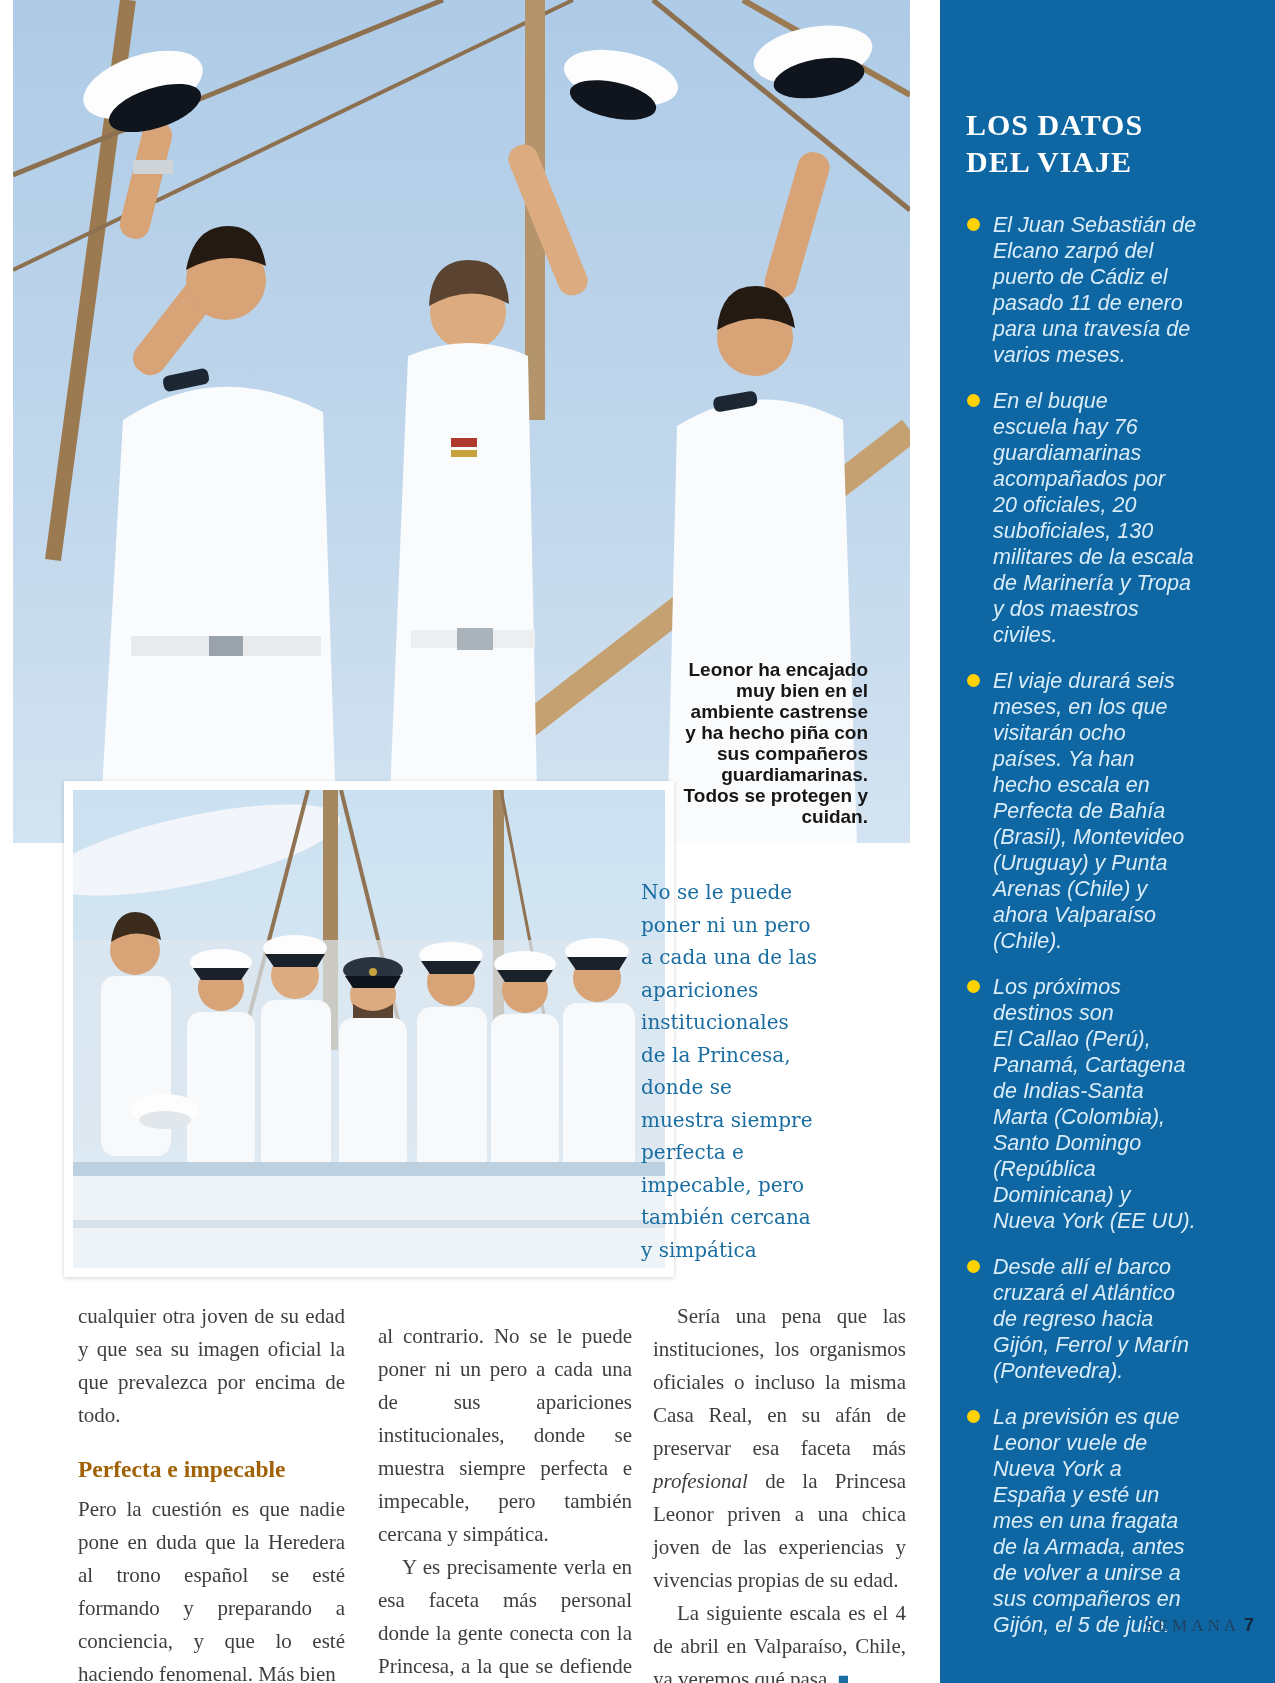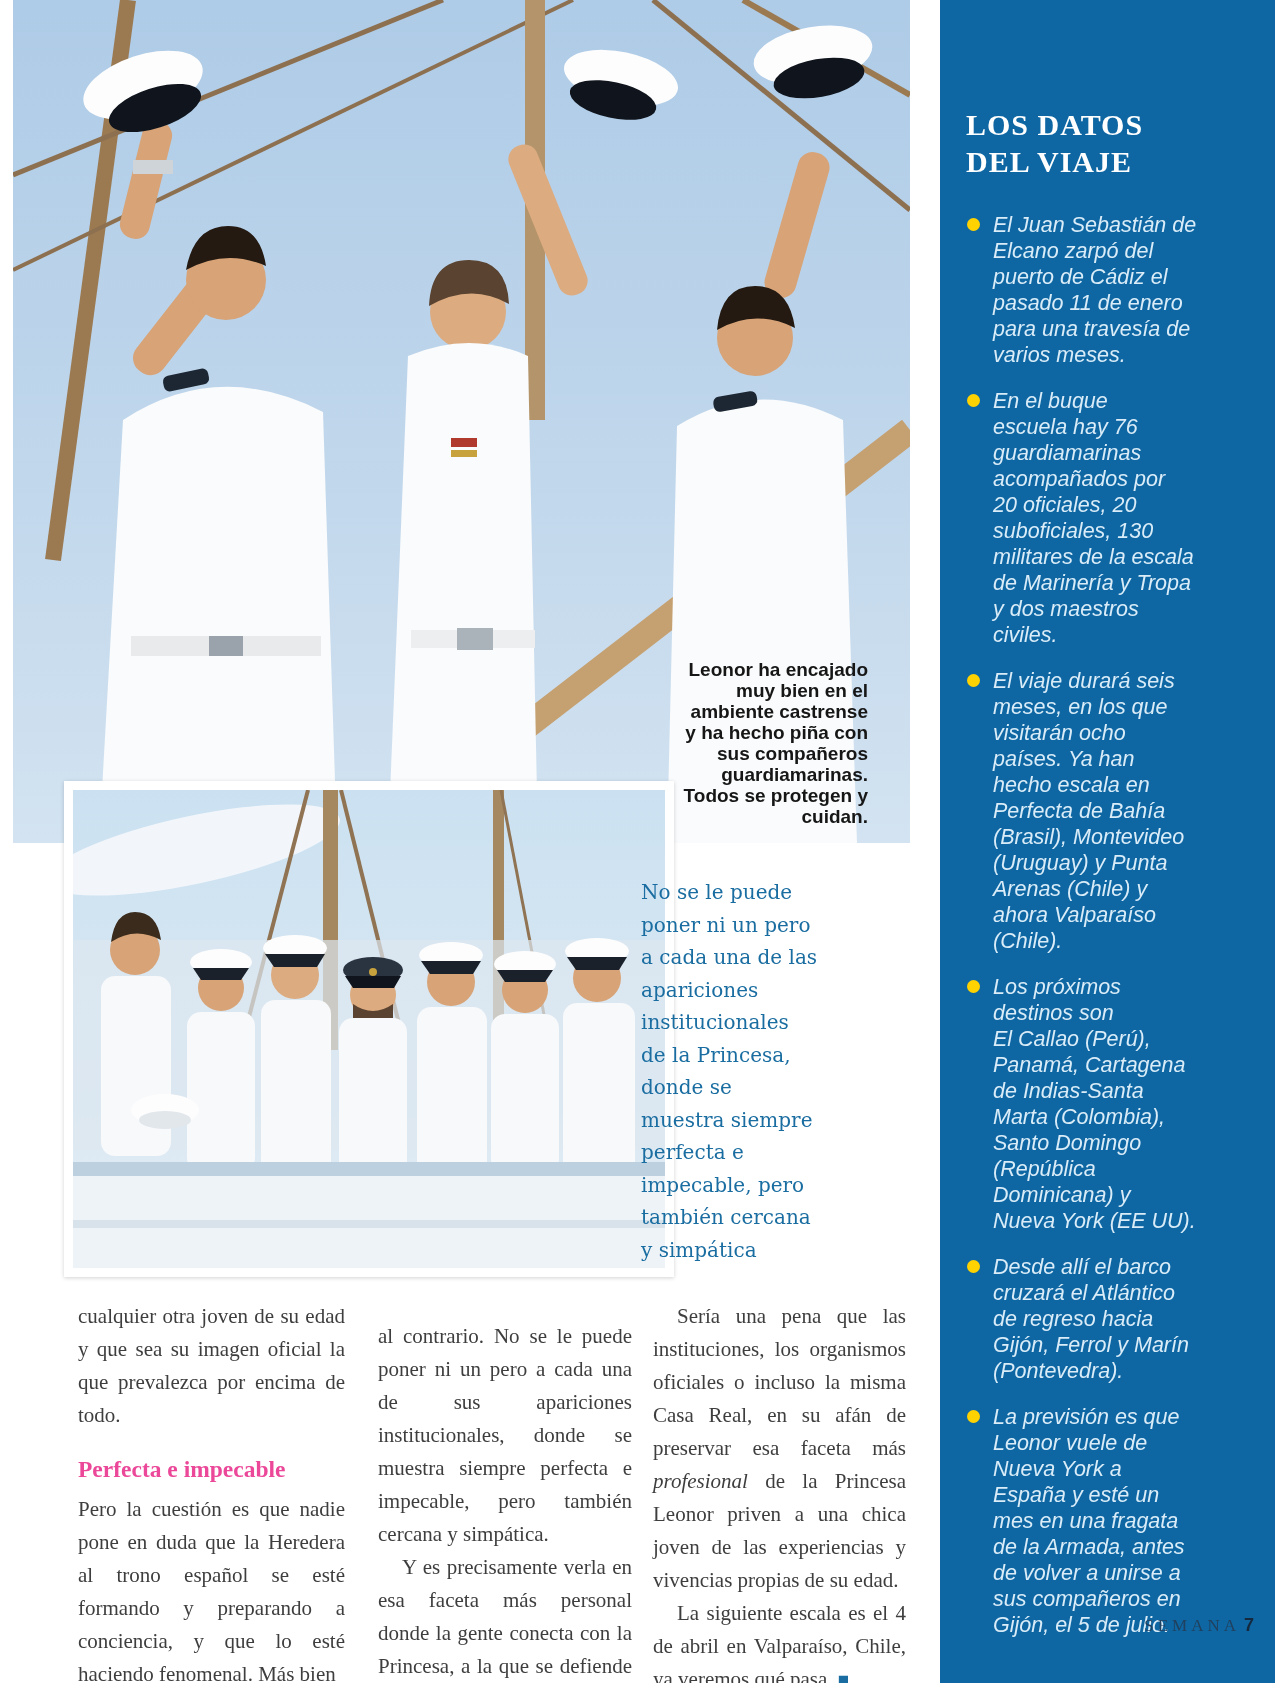--- a/index.html
+++ b/index.html
@@ -37,21 +37,21 @@
     text-align:justify; hyphens:auto; -webkit-hyphens:auto;
   }
   .col p { margin:0; }
   .col .indent { text-indent:24px; }
   .col-1 { left:78px;  width:267px; }
   .col-2 { left:378px; width:254px;margin-top:20px; }
   .col-3 { left:653px; width:253px; }
   .subhead {
     margin-top:21px !important; margin-bottom:7px !important;
     font-family:"Liberation Serif", serif; font-weight:bold;
-    font-size:23.5px; color:#ec4899; text-align:left;
+    font-size:23.5px; color:#a16207; text-align:left;
   }
   .italic { font-style:italic; }
   .end-mark { color:#1a6da1; font-size:19px; }
   
   .sidebar {
     position:absolute; left:940px; top:0; width:386px; height:1683px;
     background:#0e67a3;
     padding-left:24px;
   }
   .sidebar-title {

